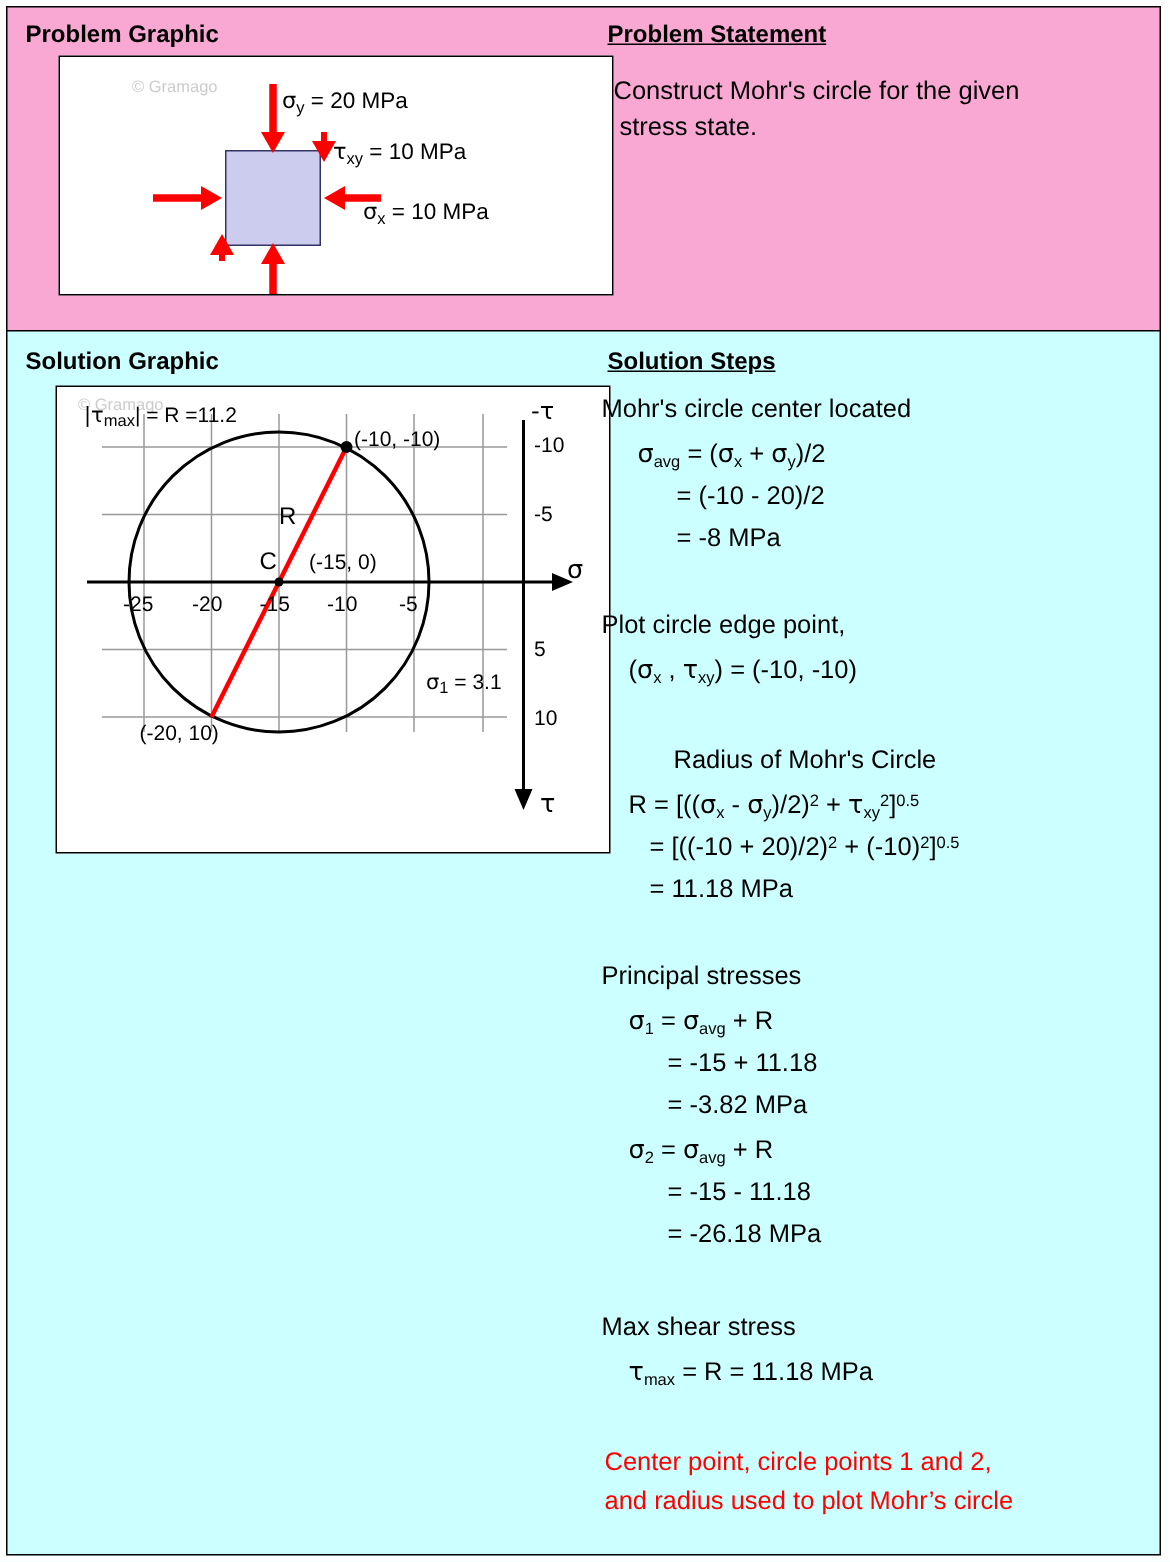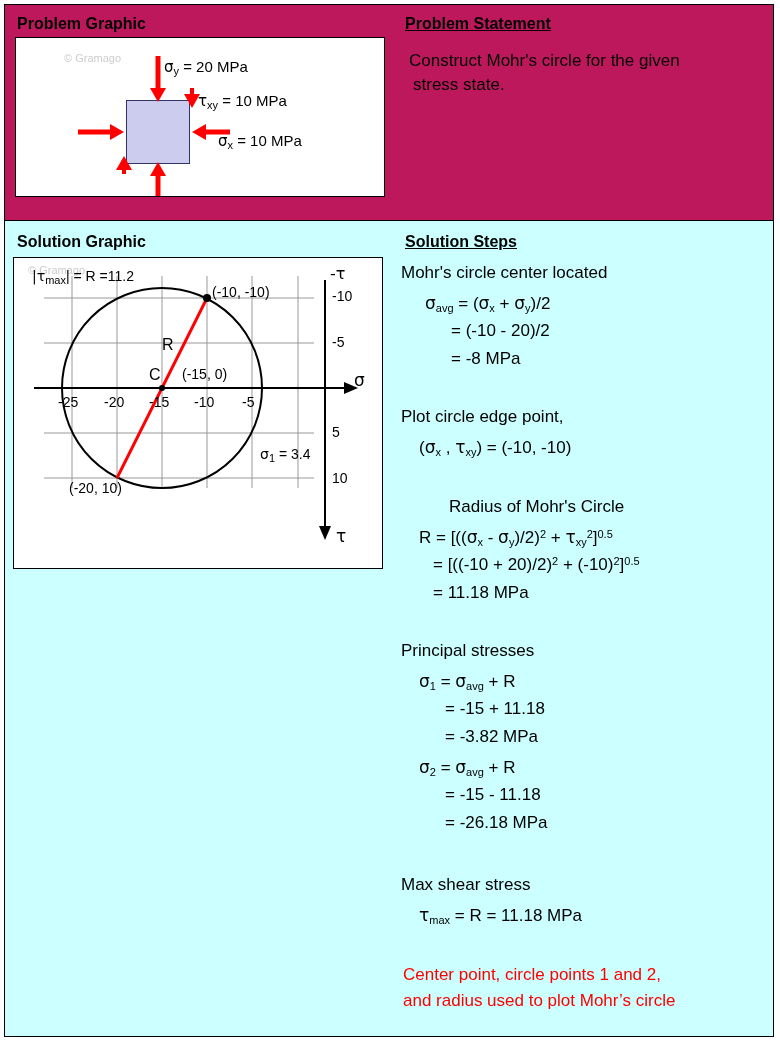--- a/index.html
+++ b/index.html
@@ -18,21 +18,21 @@
     position: absolute;
     left: 0; top: 0;
     width: 780px; height: 1041px;
   }
 
   
   .problem-panel {
     position: absolute;
     left: 4px; top: 4px;
     width: 770px; height: 229px;
-    background: #be185d;
+    background: #f9a8d4;
     border: 1px solid #000000;
     box-sizing: border-box;
   }
   .solution-panel {
     position: absolute;
     left: 4px; top: 220px;
     width: 770px; height: 817px;
     background: #ccffff;
     border: 1px solid #000000;
     box-sizing: border-box;
@@ -45,20 +45,21 @@
     color: #000;
     white-space: nowrap;
   }
   .underlined { text-decoration: underline; }
 
   .graphic-box {
     position: absolute;
     background: #ffffff;
     border: 1px solid #000000;
     box-sizing: border-box;
+    margin-left: 24px;
   }
 
   .wm {
     position: absolute;
     color: #cccccc;
     font-size: 11px;
     white-space: nowrap;
   }
 
   
@@ -200,21 +201,21 @@
       <div class="tick-lbl" style="left:318px; top:212px;">10</div>
 
       <div class="tick-lbl" style="left:44px; top:136px;">-25</div>
       <div class="tick-lbl" style="left:90px; top:136px;">-20</div>
       <div class="tick-lbl" style="left:135px; top:136px;">-15</div>
       <div class="tick-lbl" style="left:180px; top:136px;">-10</div>
       <div class="tick-lbl" style="left:228px; top:136px;">-5</div>
 
       <div class="tick-lbl" style="left:246px; top:188px;">
         <span class="gk">σ</span><sub>1</sub>
-        <span>= 3.4</span>
+        <span>= 3.1</span>
       </div>
     </div>
 
     <div class="txt" style="left:396px; top:42px;">Mohr's circle center located</div>
 
     <div class="txt" style="left:420px; top:72px;">
       <span class="gk">σ</span><sub>avg</sub> = (<span class="gk">σ</span><sub>x</sub> + <span class="gk">σ</span><sub>y</sub>)/2
     </div>
     <div class="txt" style="left:446px; top:100px;">
       = (-10 - 20)/2

